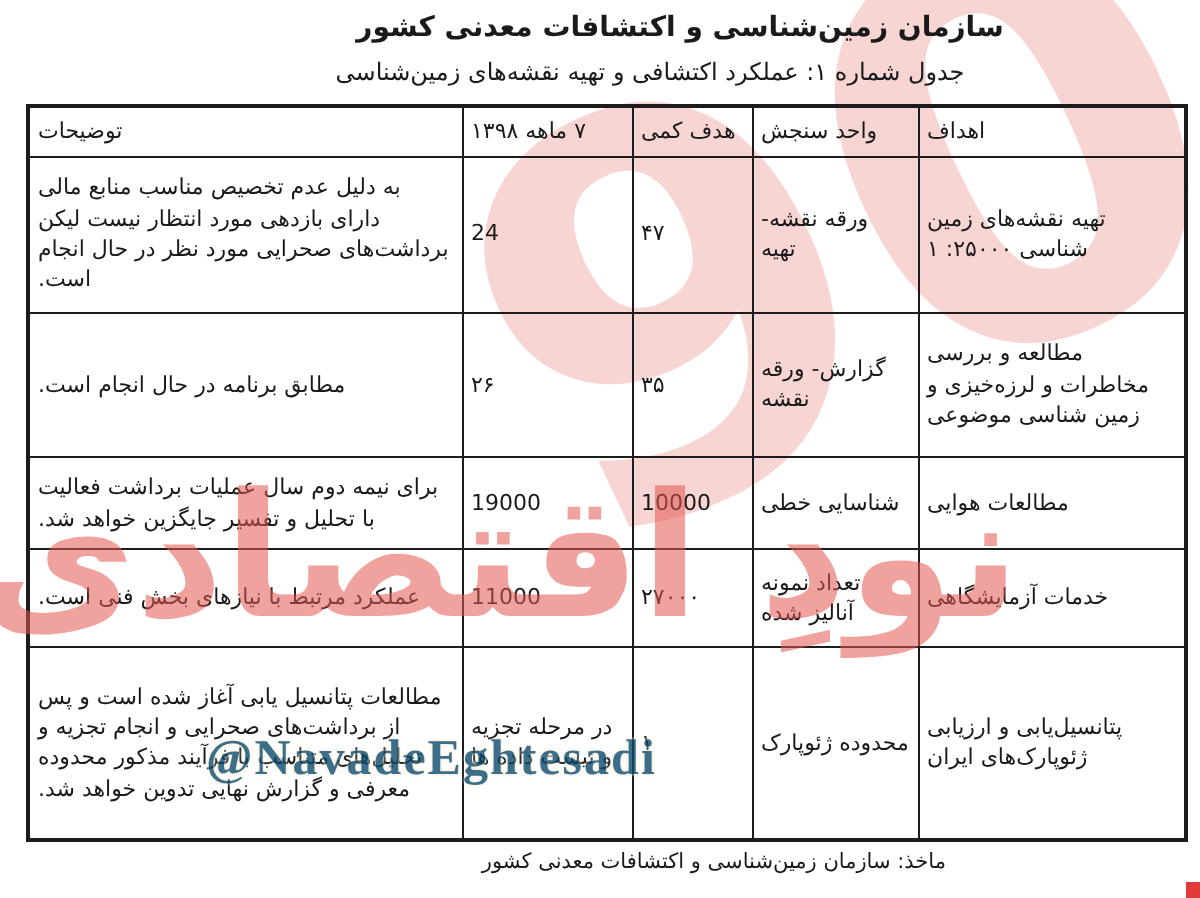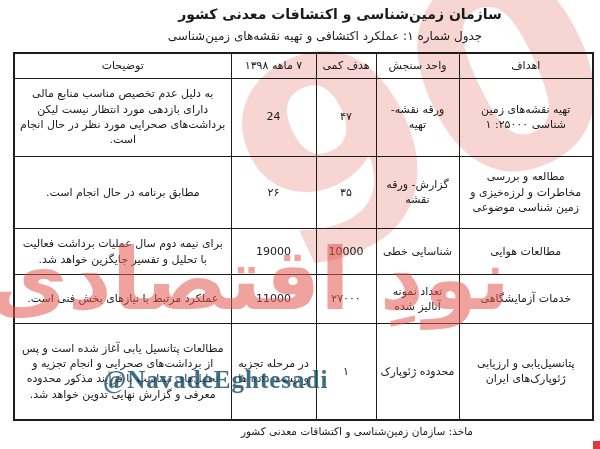--- a/index.html
+++ b/index.html
@@ -27,21 +27,21 @@
   table.perf{
     position:absolute;top:52px;left:13px;
     width:579px;height:369px;
     border-collapse:collapse;table-layout:fixed;
     direction:rtl;
     z-index:1;
     font-size:11px;
   }
   table.perf th,table.perf td{
     border:1px solid #1c1c1c;
-    text-align:center;vertical-align:middle;
+    text-align:left;vertical-align:middle;
     padding:1px 4px;
     line-height:1.4;
     font-weight:normal;
     background:transparent;
     word-break:normal;
   }
   table.perf{border:2px solid #1c1c1c;}
   tr.rh-head{height:25px;}
   tr.rh-0{height:63px;}
   tr.rh-1{height:62px;}

